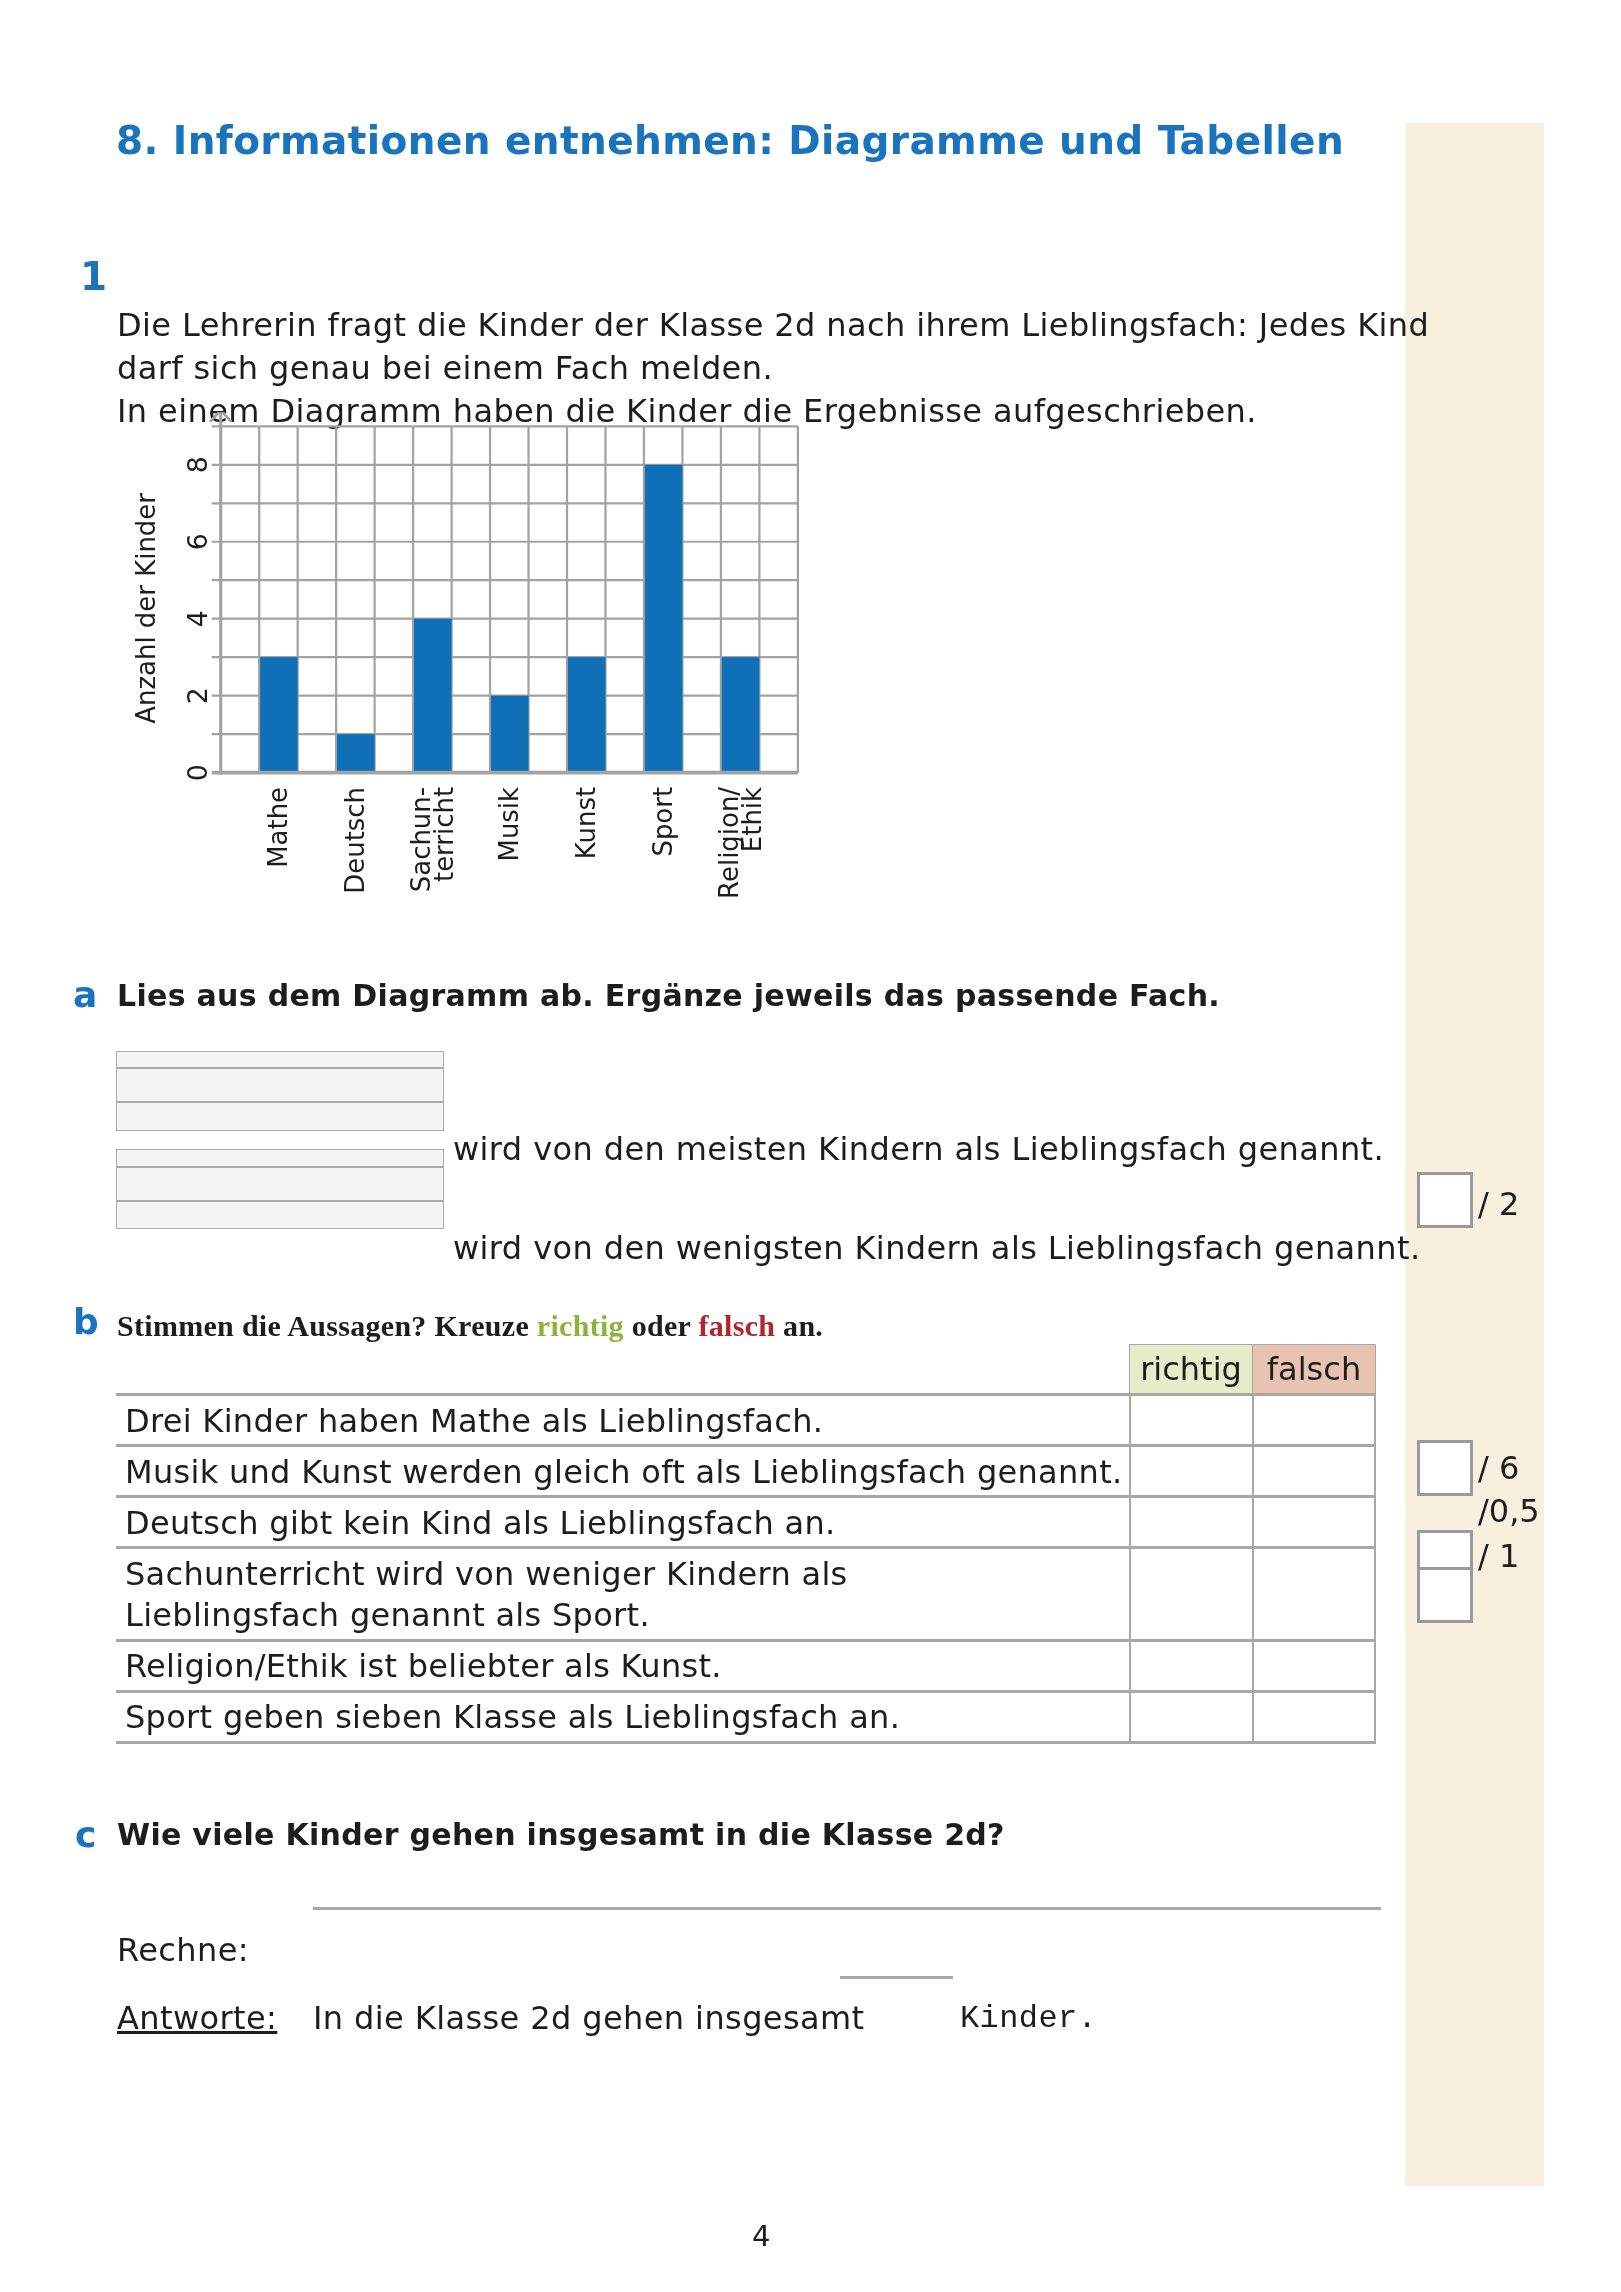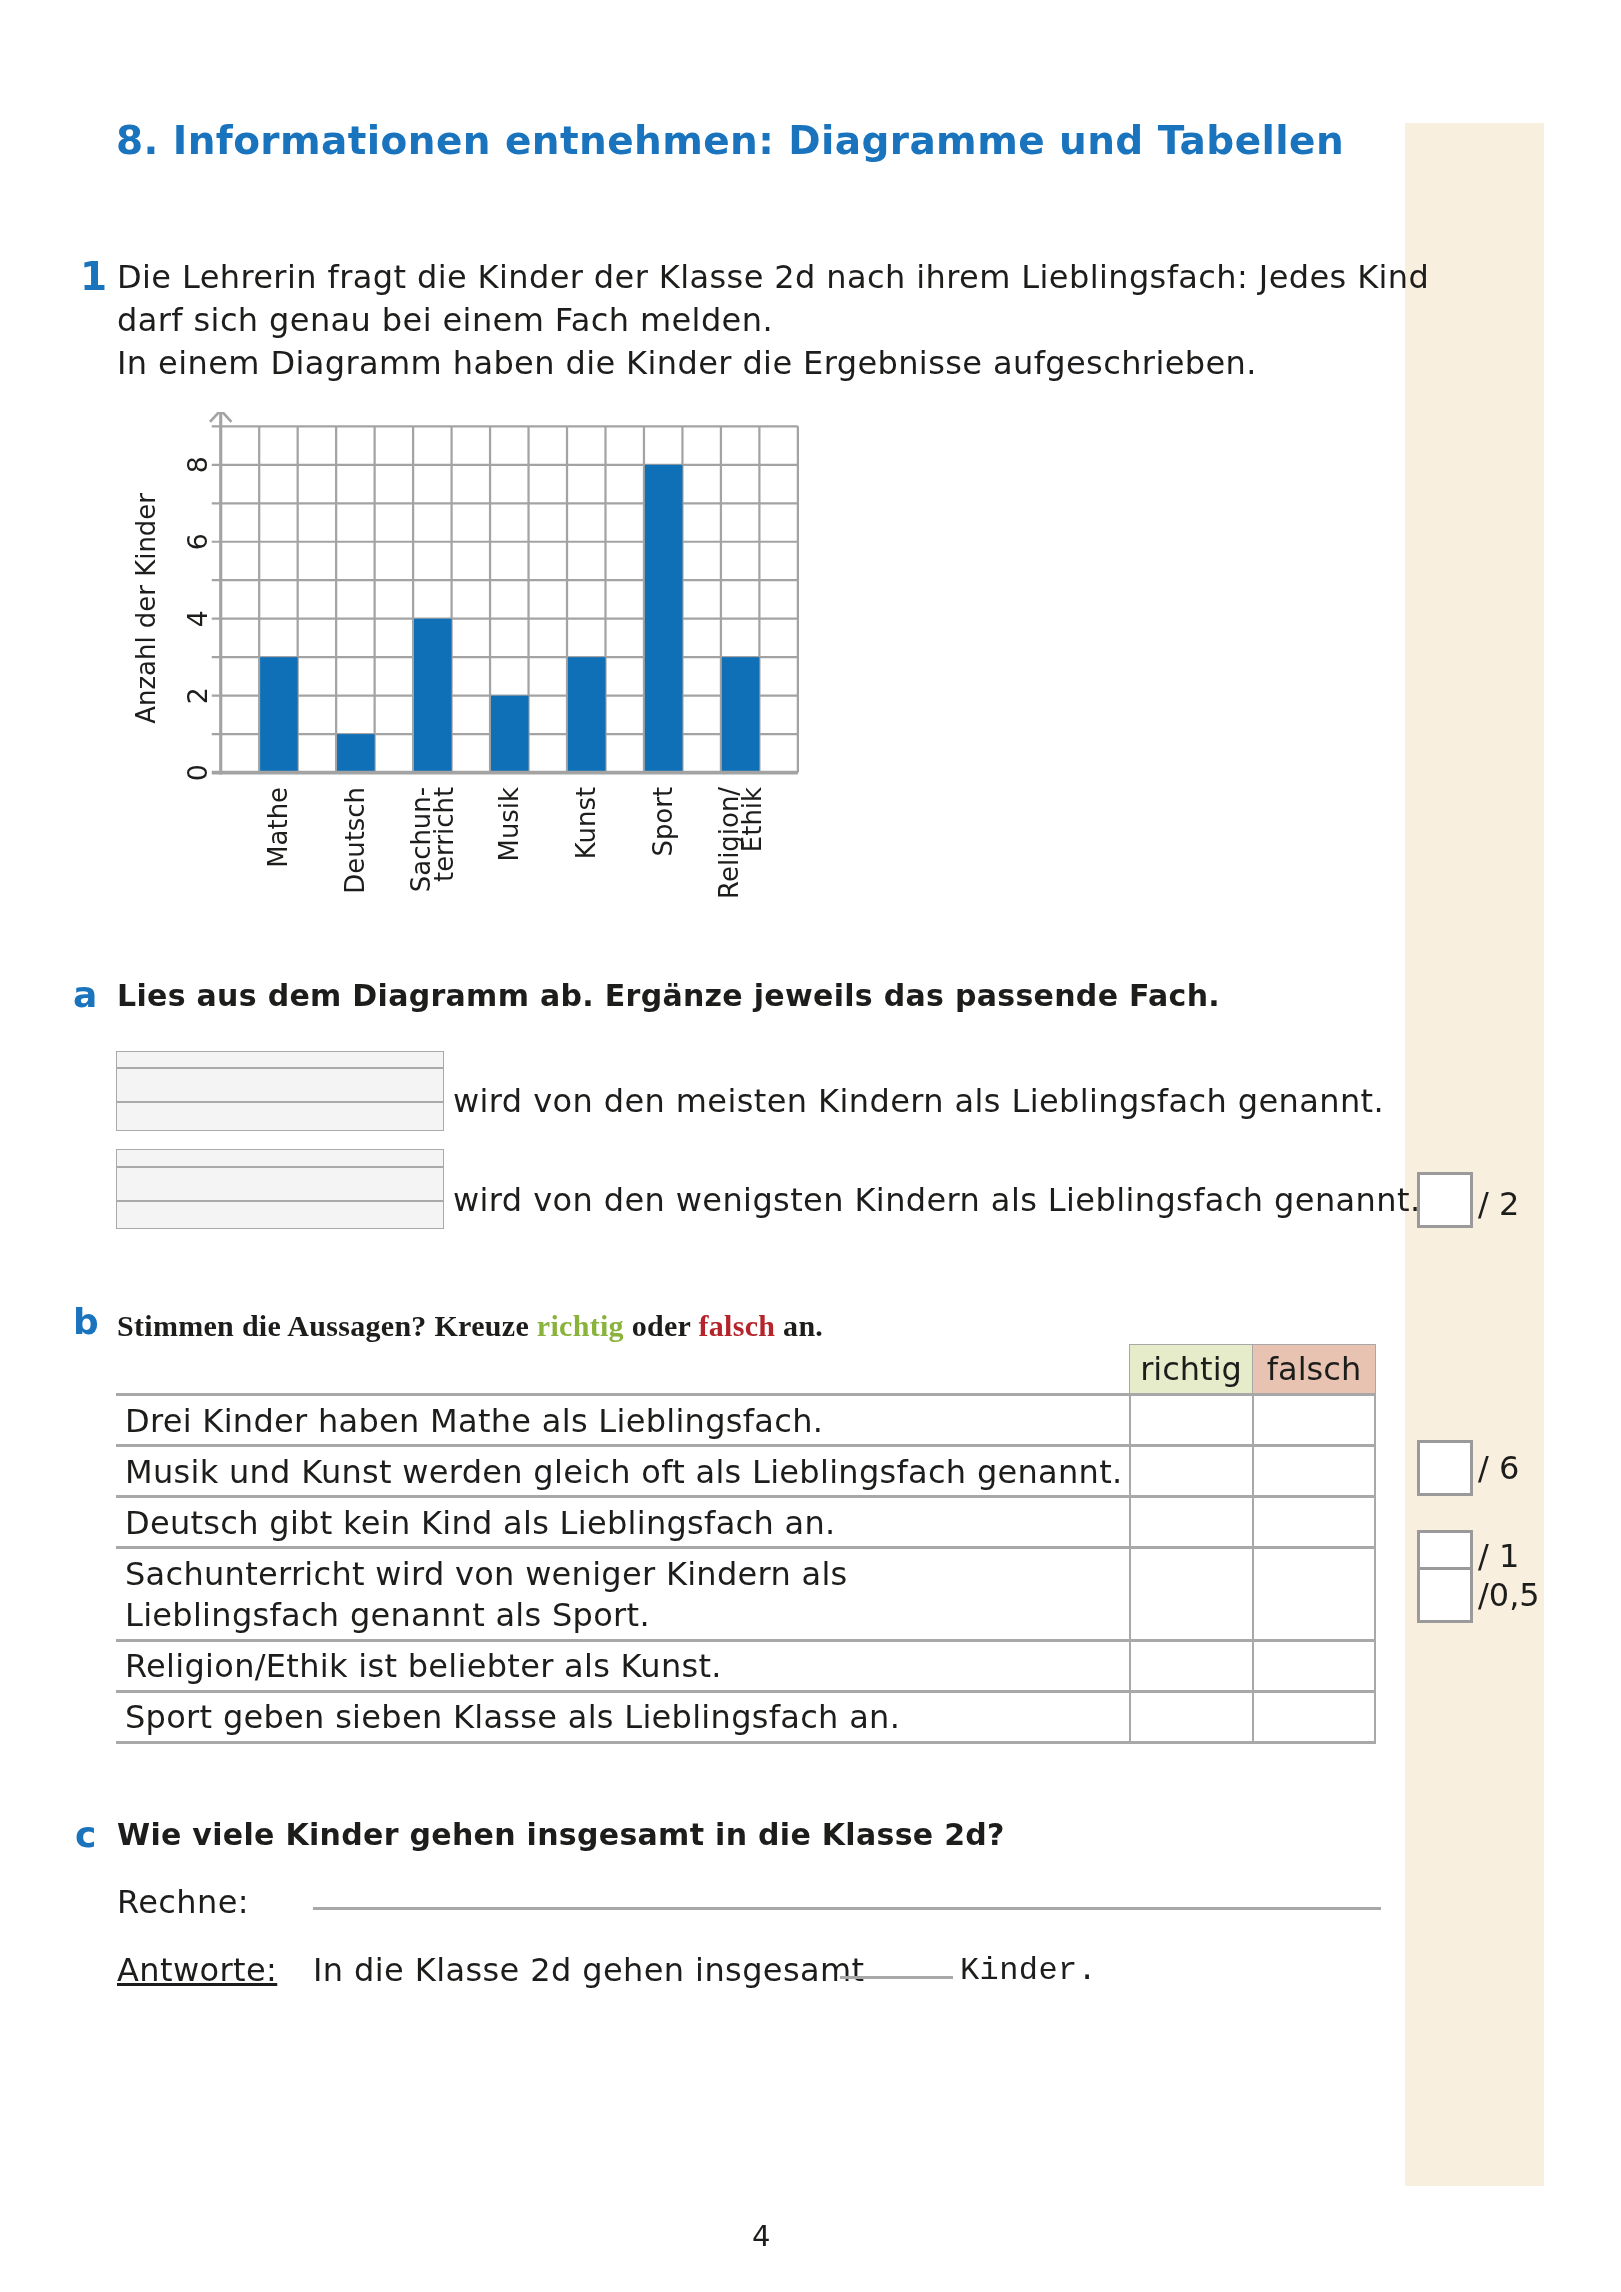--- a/index.html
+++ b/index.html
@@ -1,19 +1,19 @@
 <!DOCTYPE html>
 <html style="font-size:14.3px"><head>
 <meta charset="utf-8">
 <style>
   * { box-sizing: border-box; margin: 0; padding: 0; }
   html, body { width: 1622px; height: 2293px; background: #ffffff; overflow: hidden; }
   body { position: relative; font-family: "DejaVu Sans", sans-serif; color: #1d1d1b; }
   .abs { position: absolute; }
-  .txt { font-size: 32px; letter-spacing: 0.4px; white-space: nowrap; line-height: 43px; }
+  .txt { font-size: 32px; letter-spacing: 0.4px; white-space: nowrap; line-height: 43px; margin-top: 48px; }
 
   #sidebar { left: 1405px; top: 123px; width: 139px; height: 2063px; background: #f8efdf; }
 
   #page-title { left: 116px; top: 118px; font-size: 39px; font-weight: bold; color: #1a74bd; white-space: nowrap; letter-spacing: 0.4px; }
 
   .task-num { font-weight: bold; color: #1a74bd; font-size: 39px; line-height: 43px; }
   .sub-letter { font-weight: bold; color: #1a74bd; font-size: 36px; line-height: 43px; }
   .bold-q { font-weight: bold; font-size: 30px; line-height: 43px; white-space: nowrap; letter-spacing: 0.3px; }
 
   #chart { left: 107px; top: 412px; }
@@ -183,16 +183,16 @@
 <div class="hline" style="left:840px; top:1976px; width:113px;"></div>
 <div class="abs txt" style="left:960px; top:1949px;font-family:Liberation Mono, monospace;">Kinder.</div>
 
 <div class="score-box" style="top:1172px;"></div>
 <div class="score-label" style="top:1176px;">/ 2</div>
 <div class="score-box" style="top:1440px;"></div>
 <div class="score-label" style="top:1440px;">/ 6</div>
 <div class="score-box" style="top:1530px;"></div>
 <div class="score-label" style="top:1528px;">/ 1</div>
 <div class="score-box" style="top:1567px;"></div>
-<div class="score-label" style="top:1567px;">/0,5</div>
+<div class="score-label" style="top:1483px;">/0,5</div>
 
 <div id="page-number" class="abs">4</div>
 
 
 </body></html>

